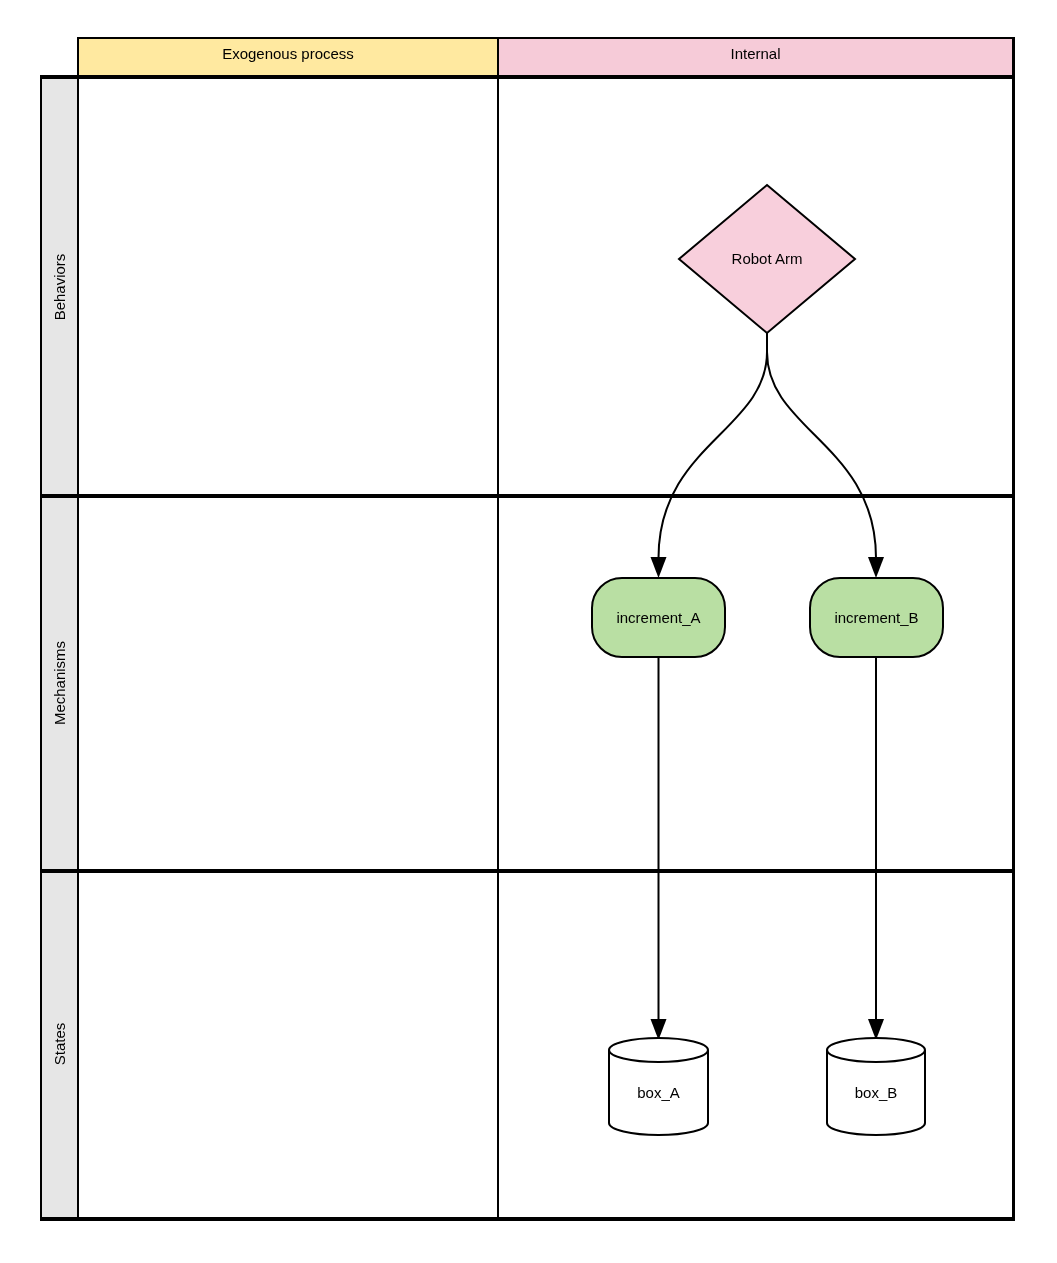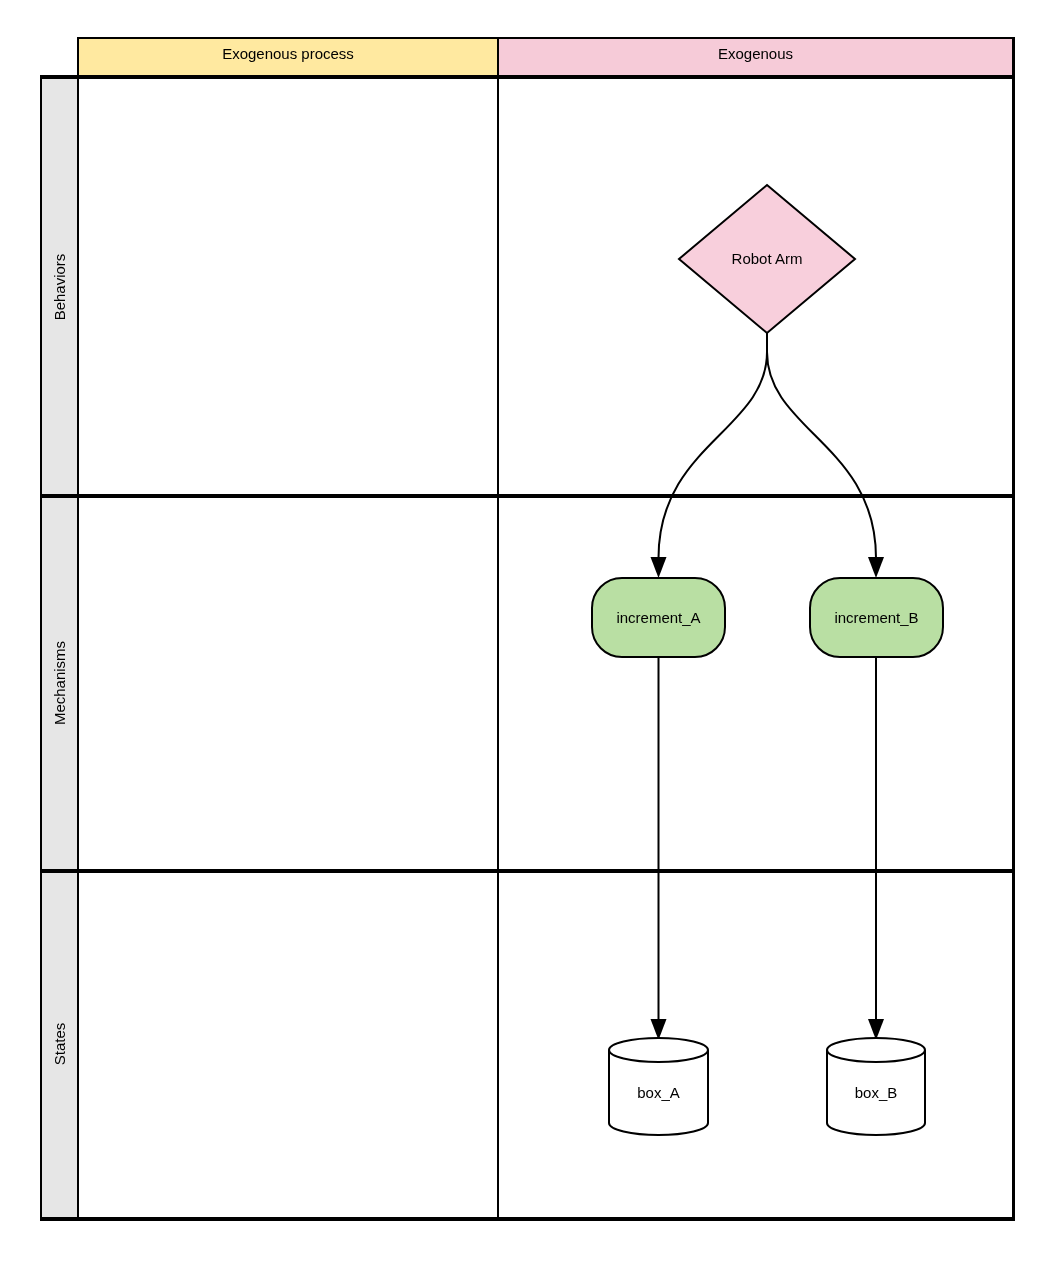--- a/index.html
+++ b/index.html
@@ -97,21 +97,21 @@
   <div class="line h-grid-top"></div>
   <div class="line h-div1"></div>
   <div class="line h-div2"></div>
   <div class="line h-bottom"></div>
   <div class="line v-label-left"></div>
   <div class="line v-content"></div>
   <div class="line v-coldiv"></div>
   <div class="line v-right"></div>
 
   <div class="header-label exo">Exogenous process</div>
-  <div class="header-label int">Exogenous</div>
+  <div class="header-label int">Internal</div>
 
   <div class="row-label behaviors">Behaviors</div>
   <div class="row-label mechanisms">Mechanisms</div>
   <div class="row-label states">States</div>
 
   <svg class="shapes" viewBox="0 0 1057 1263" xmlns="http://www.w3.org/2000/svg">
 
     <path class="edge" d="M 767 333 L 767 352 C 767 430 658.5 445 658.5 558"></path>
     <polygon class="arrowhead" points="658.5,578 650.5,557 666.5,557"></polygon>
     <path class="edge" d="M 767 333 L 767 352 C 767 430 876 445 876 558"></path>

